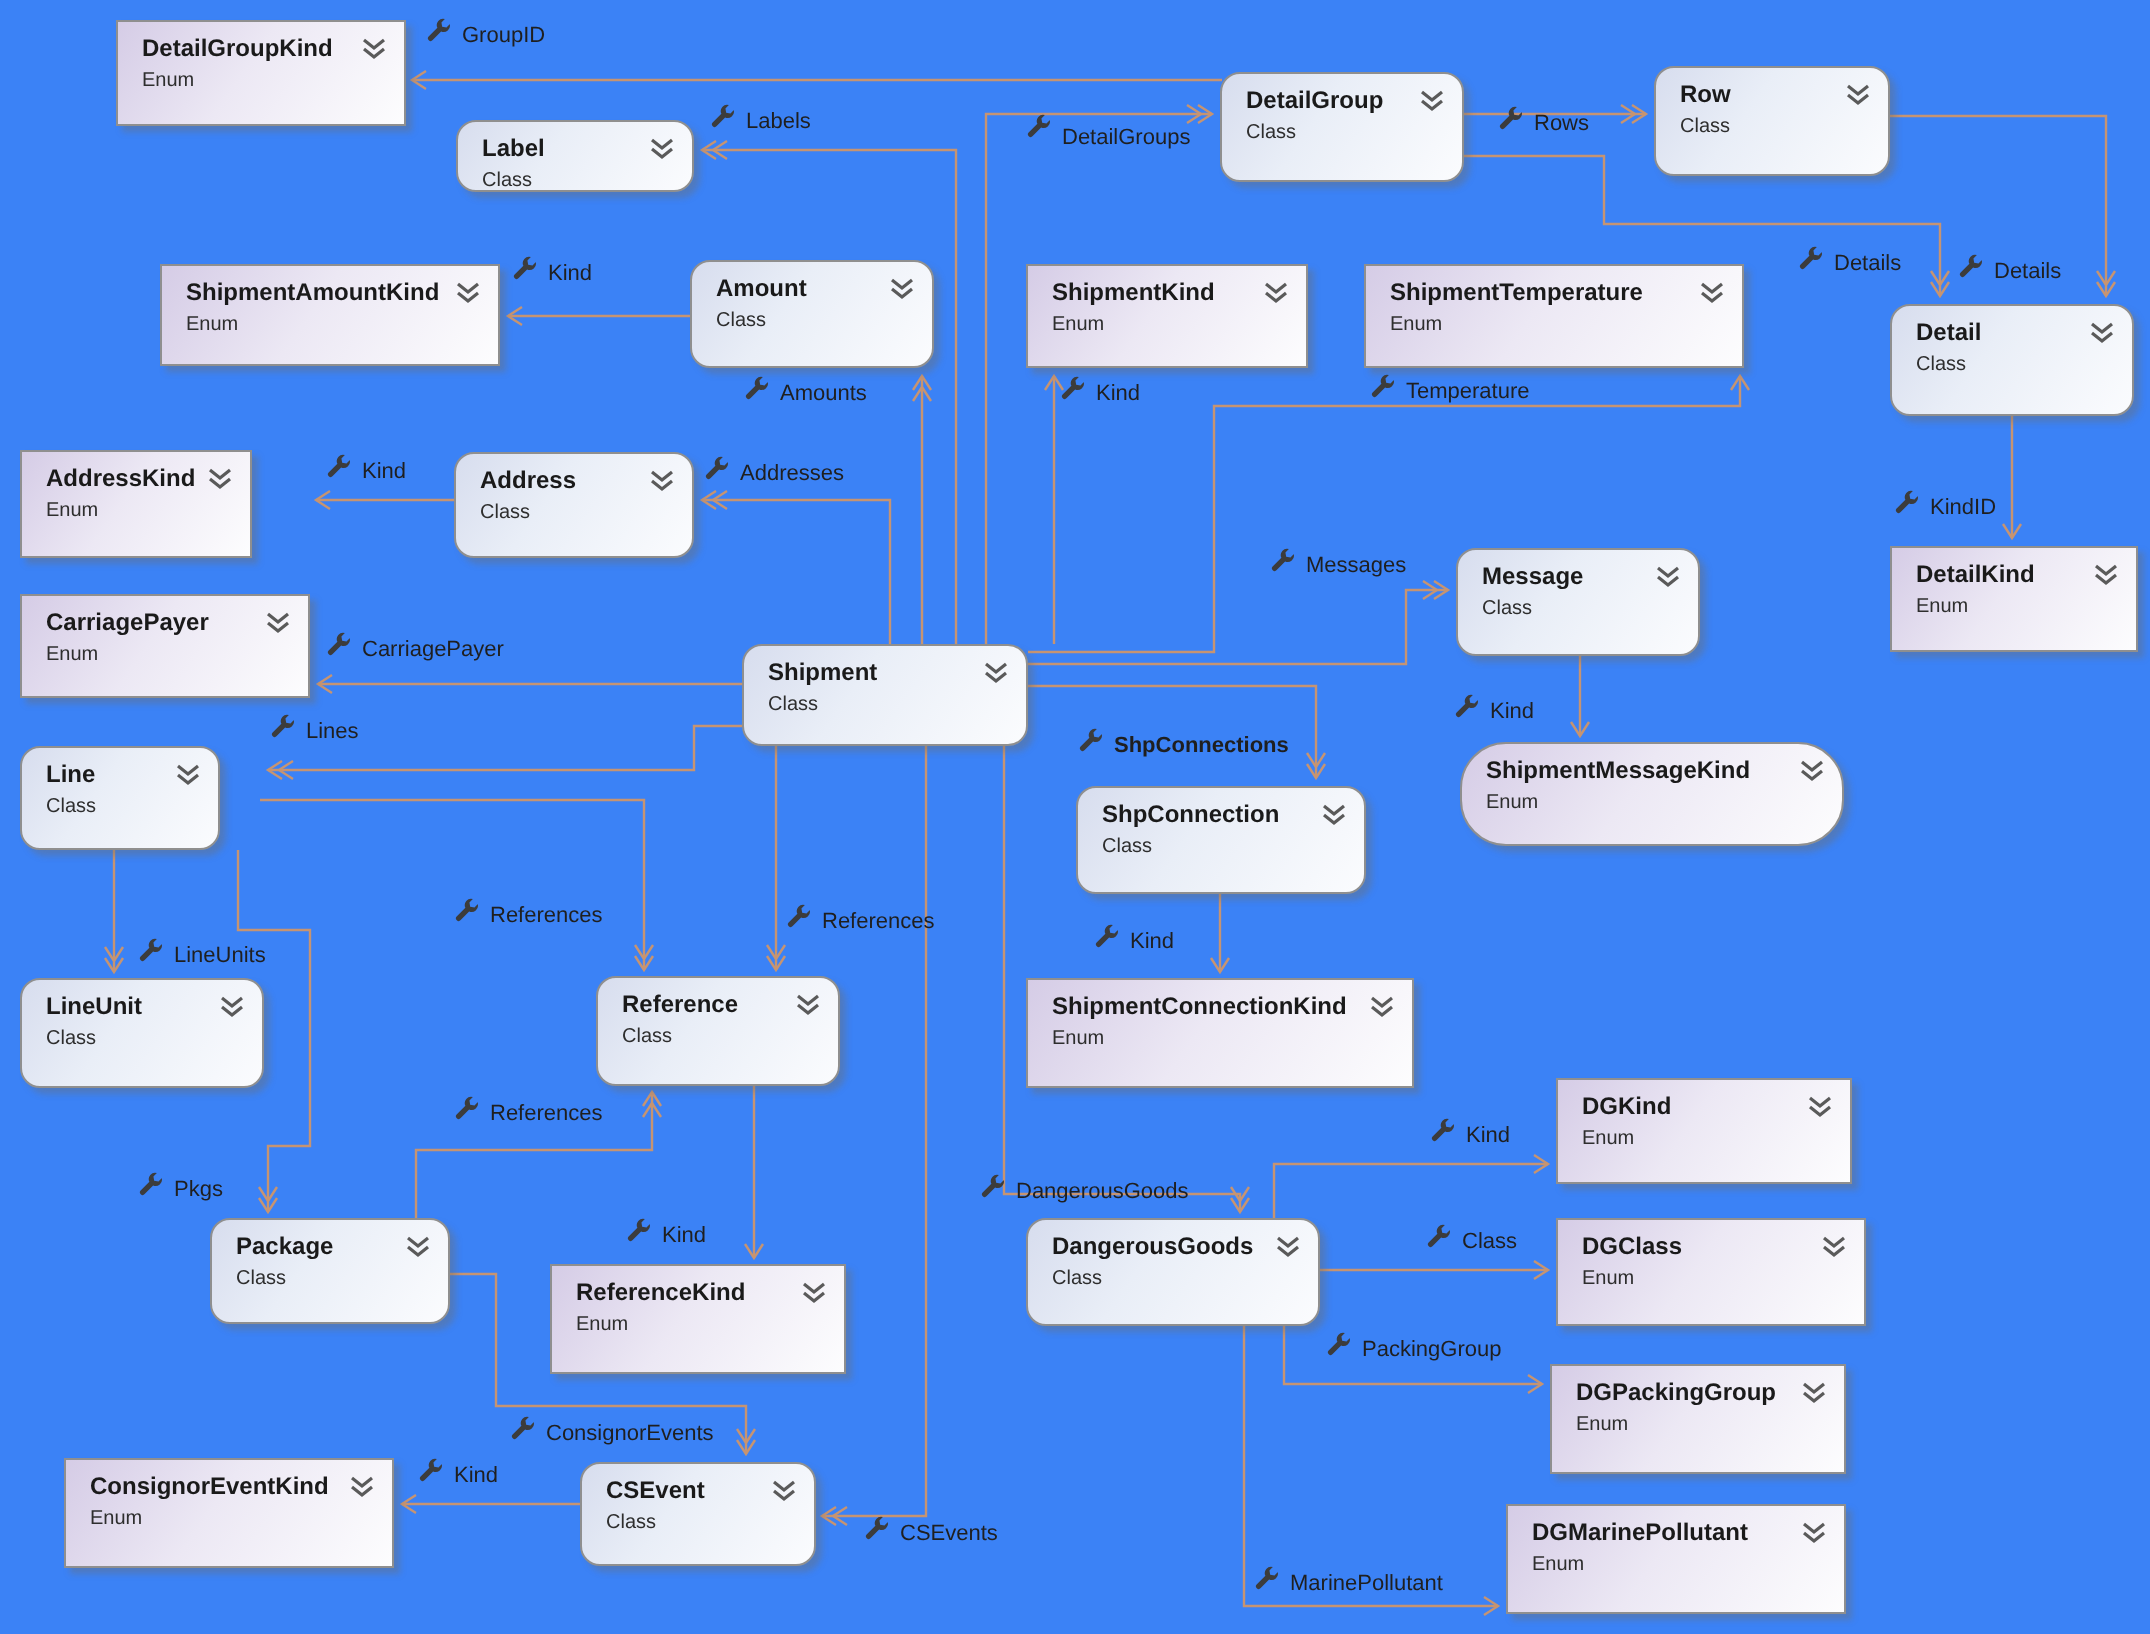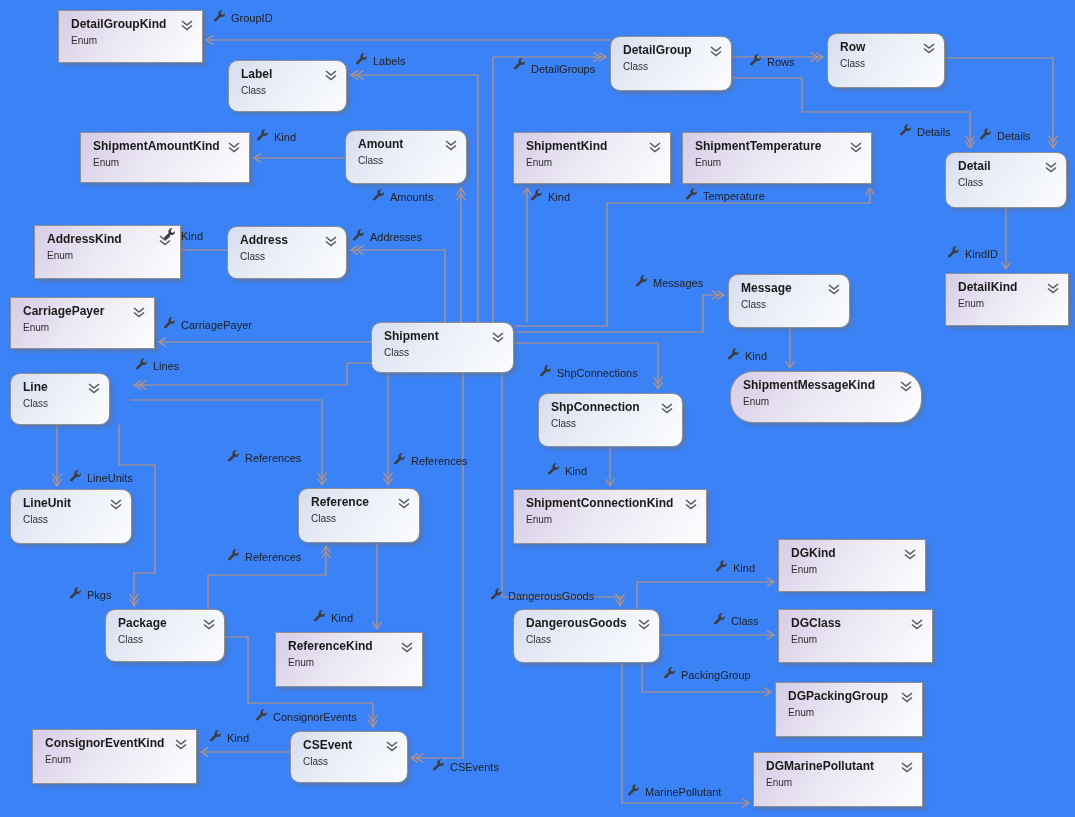--- a/index.html
+++ b/index.html
@@ -174,21 +174,21 @@
       </g>
     </svg>
 <div class="node enm" style="left: 58px; top: 10px; width: 145px; height: 53px;">
       <span class="title">DetailGroupKind</span>
       <span class="stereo">Enum</span>
       <span class="chev"><svg viewBox="0 0 14 13" width="14" height="13">
           <path d="M2 2 L7 6 L12 2" fill="none" stroke="#5a5a5a" stroke-width="1.6"></path>
           <path d="M2 6.5 L7 10.5 L12 6.5" fill="none" stroke="#5a5a5a" stroke-width="1.6"></path>
         </svg></span>
     </div>
-    <div class="node cls" style="left: 228px; top: 60px; width: 119px; height: 52px; border-radius: 10px;">
+    <div class="node cls" style="left: 228px; top: 60px; width: 119px; height: 36px; border-radius: 10px;">
       <span class="title">Label</span>
       <span class="stereo">Class</span>
       <span class="chev"><svg viewBox="0 0 14 13" width="14" height="13">
           <path d="M2 2 L7 6 L12 2" fill="none" stroke="#5a5a5a" stroke-width="1.6"></path>
           <path d="M2 6.5 L7 10.5 L12 6.5" fill="none" stroke="#5a5a5a" stroke-width="1.6"></path>
         </svg></span>
     </div>
     <div class="node cls" style="left: 610px; top: 36px; width: 122px; height: 55px;">
       <span class="title">DetailGroup</span>
       <span class="stereo">Class</span>
@@ -214,21 +214,21 @@
         </svg></span>
     </div>
     <div class="node cls" style="left: 345px; top: 130px; width: 122px; height: 54px; padding-left: 12px;">
       <span class="title">Amount</span>
       <span class="stereo">Class</span>
       <span class="chev"><svg viewBox="0 0 14 13" width="14" height="13">
           <path d="M2 2 L7 6 L12 2" fill="none" stroke="#5a5a5a" stroke-width="1.6"></path>
           <path d="M2 6.5 L7 10.5 L12 6.5" fill="none" stroke="#5a5a5a" stroke-width="1.6"></path>
         </svg></span>
     </div>
-    <div class="node enm" style="left: 513px; top: 132px; width: 158px; height: 52px;">
+    <div class="node enm" style="left: 513px; top: 132px; width: 141px; height: 52px;">
       <span class="title">ShipmentKind</span>
       <span class="stereo">Enum</span>
       <span class="chev"><svg viewBox="0 0 14 13" width="14" height="13">
           <path d="M2 2 L7 6 L12 2" fill="none" stroke="#5a5a5a" stroke-width="1.6"></path>
           <path d="M2 6.5 L7 10.5 L12 6.5" fill="none" stroke="#5a5a5a" stroke-width="1.6"></path>
         </svg></span>
     </div>
     <div class="node enm" style="left: 682px; top: 132px; width: 190px; height: 52px;">
       <span class="title">ShipmentTemperature</span>
       <span class="stereo">Enum</span>
@@ -238,21 +238,21 @@
         </svg></span>
     </div>
     <div class="node cls" style="left: 945px; top: 152px; width: 122px; height: 56px;">
       <span class="title">Detail</span>
       <span class="stereo">Class</span>
       <span class="chev"><svg viewBox="0 0 14 13" width="14" height="13">
           <path d="M2 2 L7 6 L12 2" fill="none" stroke="#5a5a5a" stroke-width="1.6"></path>
           <path d="M2 6.5 L7 10.5 L12 6.5" fill="none" stroke="#5a5a5a" stroke-width="1.6"></path>
         </svg></span>
     </div>
-    <div class="node enm" style="left: 10px; top: 225px; width: 147px; height: 54px; margin-left: 24px;">
+    <div class="node enm" style="left: 10px; top: 225px; width: 116px; height: 54px;">
       <span class="title">AddressKind</span>
       <span class="stereo">Enum</span>
       <span class="chev"><svg viewBox="0 0 14 13" width="14" height="13">
           <path d="M2 2 L7 6 L12 2" fill="none" stroke="#5a5a5a" stroke-width="1.6"></path>
           <path d="M2 6.5 L7 10.5 L12 6.5" fill="none" stroke="#5a5a5a" stroke-width="1.6"></path>
         </svg></span>
     </div>
     <div class="node cls" style="left: 227px; top: 226px; width: 120px; height: 53px;">
       <span class="title">Address</span>
       <span class="stereo">Class</span>
@@ -502,21 +502,21 @@
           <path d="M14.6 3.7a3.9 3.9 0 0 1-5.3 4.6L4.1 13.6a1.65 1.65 0 1 1-2.33-2.33L7 6A3.9 3.9 0 0 1 11.6.6L9.5 2.7l.45 2.65 2.65.45 2.1-2.1z" fill="#3c3c3c"></path>
         </svg></span>
       <span class="txt">Messages</span>
     </div>
     <div class="edge-label" style="left: 727px; top: 348px;">
       <span><svg class="wrench" viewBox="0 0 16 16">
           <path d="M14.6 3.7a3.9 3.9 0 0 1-5.3 4.6L4.1 13.6a1.65 1.65 0 1 1-2.33-2.33L7 6A3.9 3.9 0 0 1 11.6.6L9.5 2.7l.45 2.65 2.65.45 2.1-2.1z" fill="#3c3c3c"></path>
         </svg></span>
       <span class="txt">Kind</span>
     </div>
-    <div class="edge-label" style="left: 539px; top: 365px;">
+    <div class="edge-label" style="left: 539px; top: 365px; font-weight: bold;">
       <span><svg class="wrench" viewBox="0 0 16 16">
           <path d="M14.6 3.7a3.9 3.9 0 0 1-5.3 4.6L4.1 13.6a1.65 1.65 0 1 1-2.33-2.33L7 6A3.9 3.9 0 0 1 11.6.6L9.5 2.7l.45 2.65 2.65.45 2.1-2.1z" fill="#3c3c3c"></path>
         </svg></span>
       <span class="txt">ShpConnections</span>
     </div>
     <div class="edge-label" style="left: 547px; top: 463px;">
       <span><svg class="wrench" viewBox="0 0 16 16">
           <path d="M14.6 3.7a3.9 3.9 0 0 1-5.3 4.6L4.1 13.6a1.65 1.65 0 1 1-2.33-2.33L7 6A3.9 3.9 0 0 1 11.6.6L9.5 2.7l.45 2.65 2.65.45 2.1-2.1z" fill="#3c3c3c"></path>
         </svg></span>
       <span class="txt">Kind</span>

